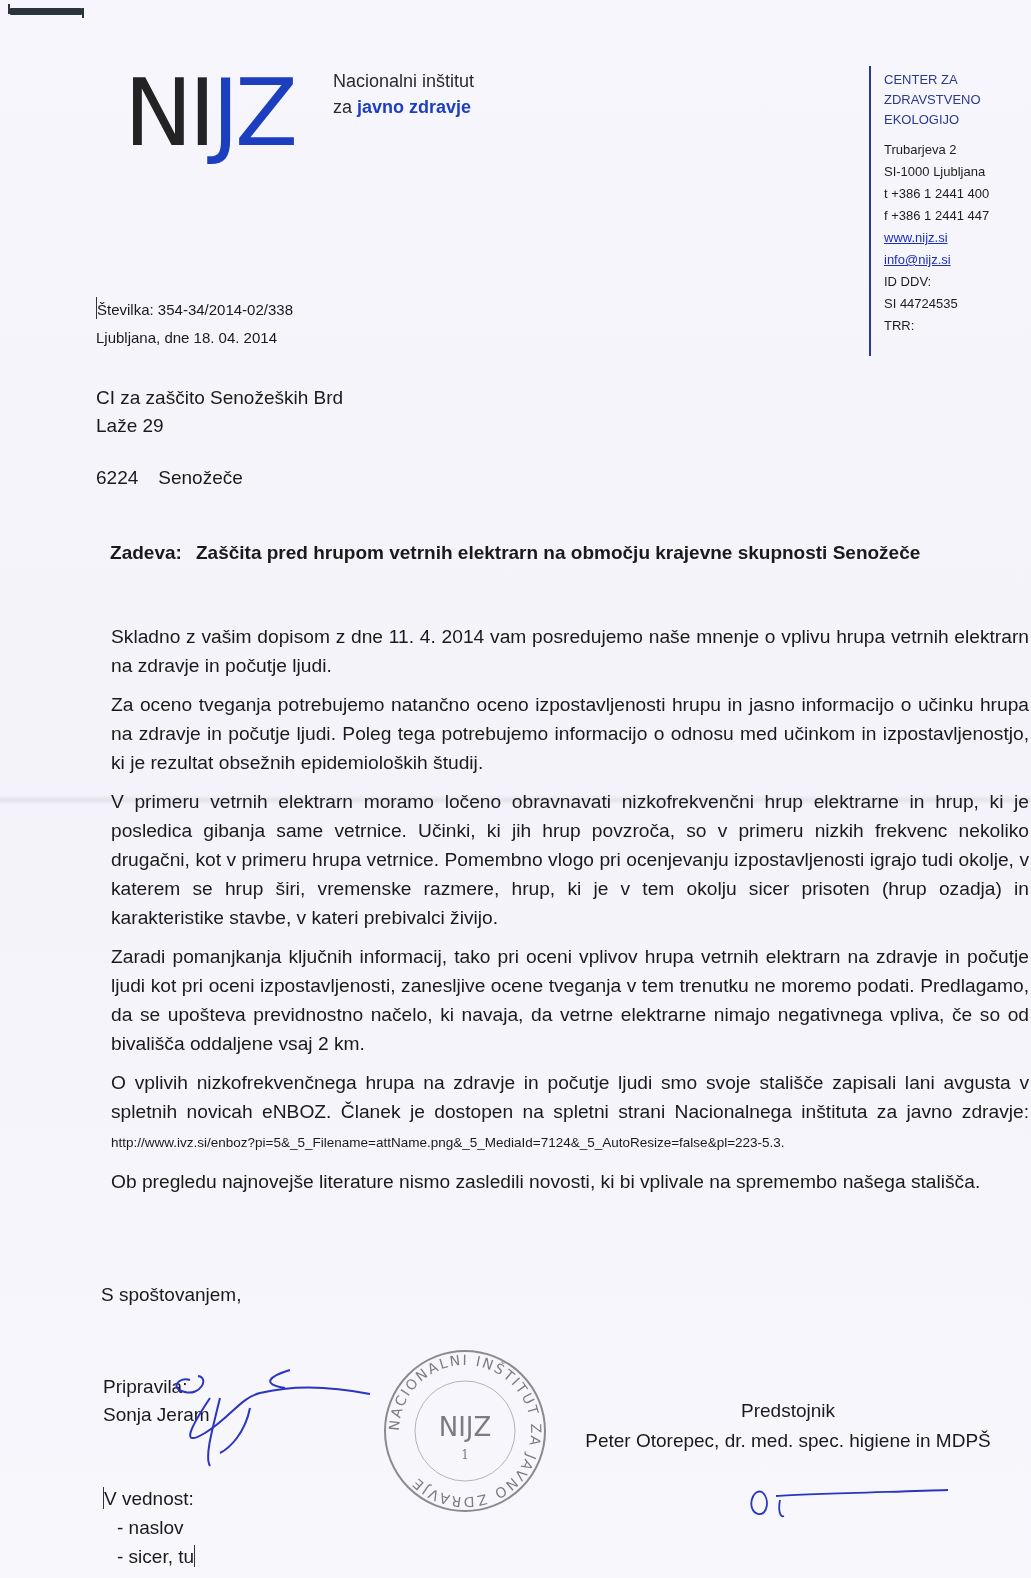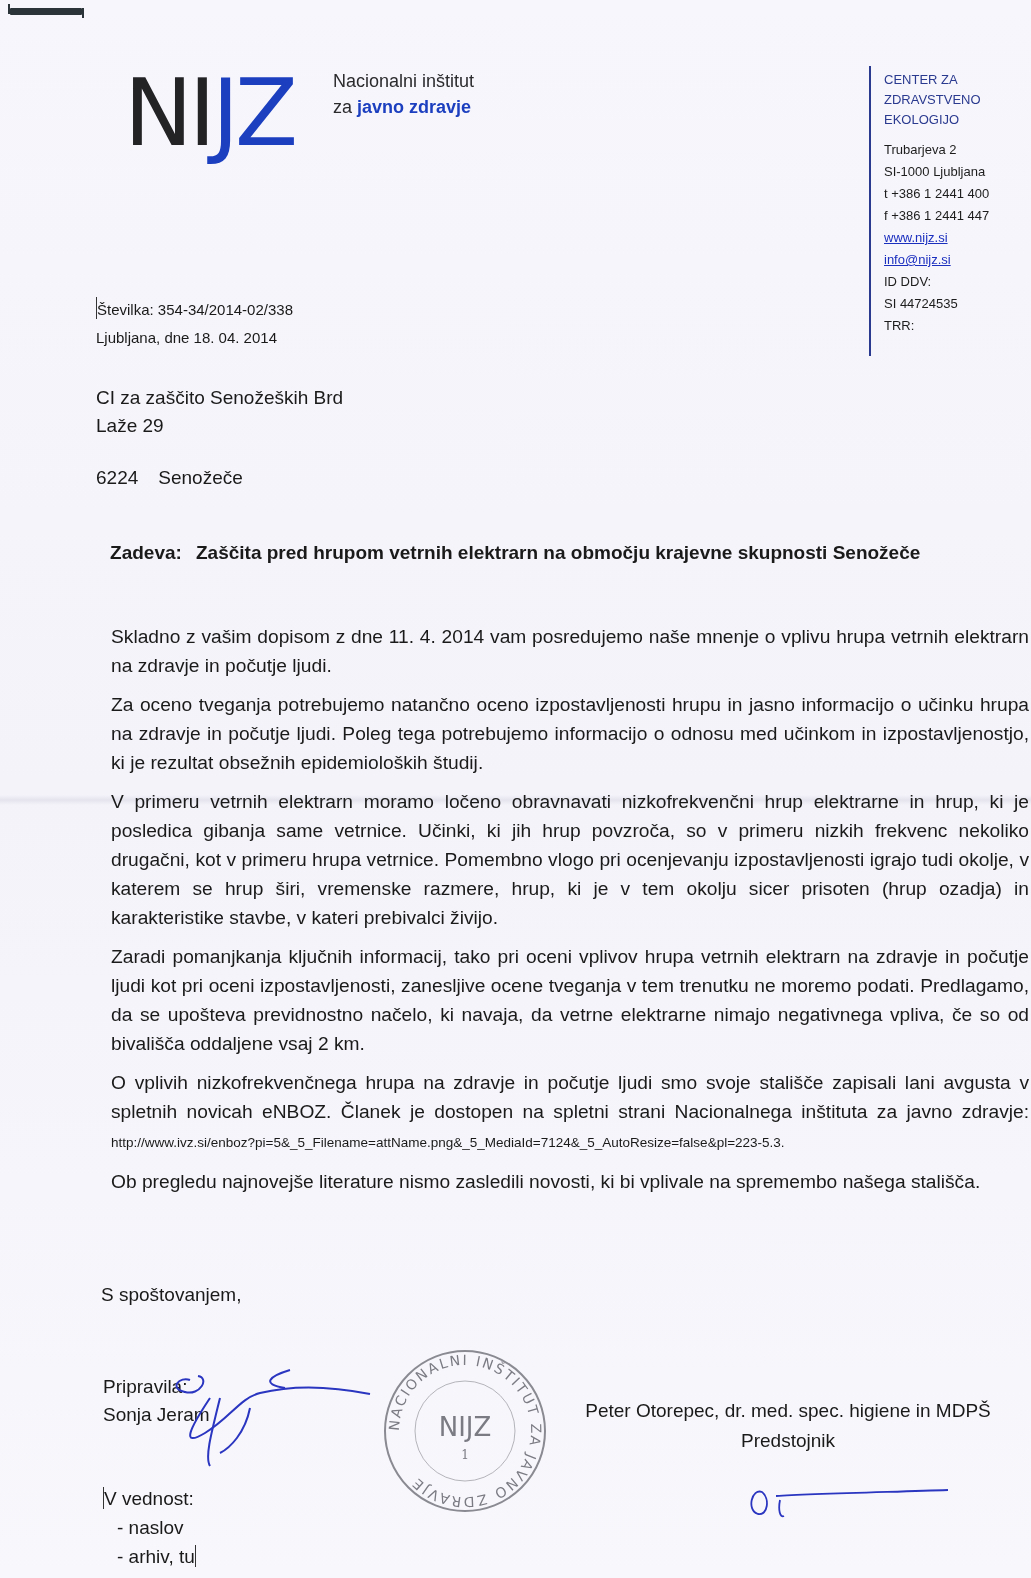--- a/index.html
+++ b/index.html
@@ -125,25 +125,25 @@
         <path id="ring" d="M88 85 m-66 0 a66 66 0 1 1 132 0 a66 66 0 1 1 -132 0"></path>
       </defs>
     <text font-size="14" fill="#7b7b84" font-family="DejaVu Sans, sans-serif" letter-spacing="2">
       <textPath href="#ring" startOffset="0">NACIONALNI INŠTITUT ZA JAVNO ZDRAVJE</textPath>
     </text>
     <text x="88" y="90" font-size="26" text-anchor="middle" fill="#7b7b84" font-family="DejaVu Sans, sans-serif">NIJZ</text>
     <text x="88" y="113" font-size="12" text-anchor="middle" fill="#7b7b84" font-family="DejaVu Serif, serif">1</text>
   </svg>
 
   <div class="director">
+    <div>Predstojnik</div>
     <div>Peter Otorepec, dr. med. spec. higiene in MDPŠ</div>
-    <div>Predstojnik</div>
   </div>
   <svg class="sig2" width="220" height="60">
     <path d="M22 22 C12 18,6 40,18 44 C28 46,30 28,22 22 M40 30 C38 40,40 48,44 46 M36 26 C70 24,150 22,208 20" fill="none" stroke="#2a35c0" stroke-width="1.8"></path>
   </svg>
 
   <div class="cc">
     <div><span class="cursor"></span><span>V vednost:</span></div>
     <span class="item">- naslov</span>
-    <span class="item"><span>- arhiv, tu</span><span class="cursor"></span></span>
+    <span class="item"><span>- sicer, tu</span><span class="cursor"></span></span>
   </div>
 </div>
 
 </body></html>

